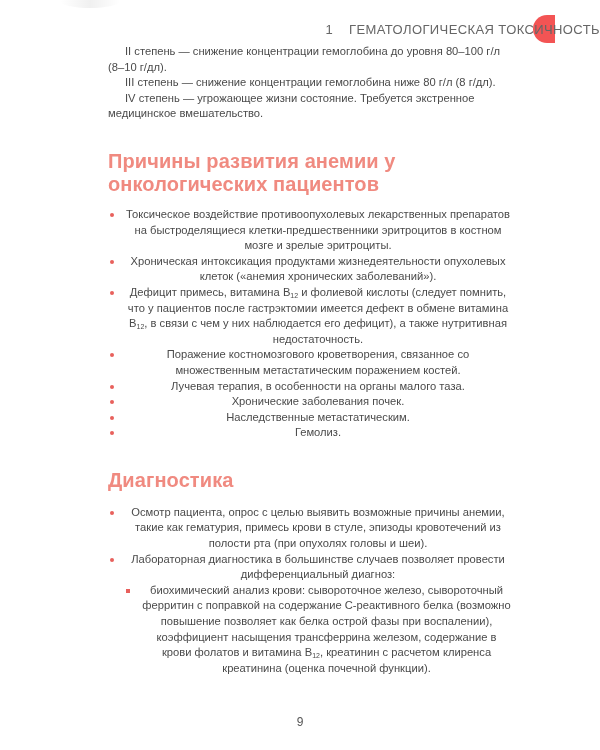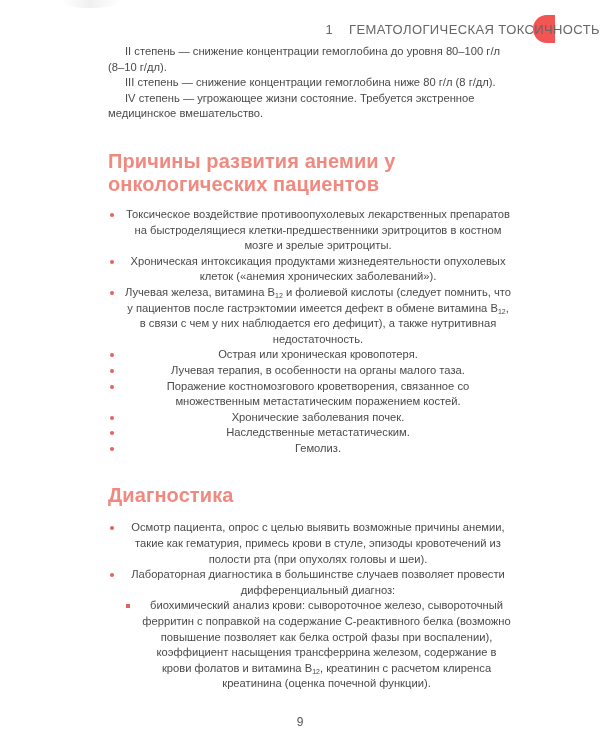--- a/index.html
+++ b/index.html
@@ -60,24 +60,23 @@
 
 <div class="page">
   <p class="indent">II степень — снижение концентрации гемоглобина до уровня 80–100 г/л (8–10 г/дл).</p>
   <p class="indent">III степень — снижение концентрации гемоглобина ниже 80 г/л (8 г/дл).</p>
   <p class="indent">IV степень — угрожающее жизни состояние. Требуется экстренное медицинское вмешательство.</p>
 
   <h2 class="h2-causes">Причины развития анемии у онкологических пациентов</h2>
   <ul>
     <li class="bullet">Токсическое воздействие противоопухолевых лекарственных препаратов на быстроделящиеся клетки-предшественники эритроцитов в костном мозге и зрелые эритроциты.</li>
     <li class="bullet">Хроническая интоксикация продуктами жизнедеятельности опухолевых клеток («анемия хронических заболеваний»).</li>
-    <li class="bullet"><span>Лучевая железа, витамина B</span><sub>12</sub><span> и фолиевой кислоты (следует помнить, что у пациентов после гастрэктомии имеется дефект в обмене витамина B</span><sub>12</sub><span>, в связи с чем у них наблюдается его дефицит), а также нутритивная недостаточность.</span></li>
-    <li class="bullet">Острая или хроническая кровопотеря.</li>
+    <li class="bullet"><span>Дефицит примесь, витамина B</span><sub>12</sub><span> и фолиевой кислоты (следует помнить, что у пациентов после гастрэктомии имеется дефект в обмене витамина B</span><sub>12</sub><span>, в связи с чем у них наблюдается его дефицит), а также нутритивная недостаточность.</span></li>
+    <li class="bullet">Поражение костномозгового кроветворения, связанное со множественным метастатическим поражением костей.</li>
     <li class="bullet">Лучевая терапия, в особенности на органы малого таза.</li>
-    <li class="bullet">Поражение костномозгового кроветворения, связанное со множественным метастатическим поражением костей.</li>
     <li class="bullet">Хронические заболевания почек.</li>
     <li class="bullet">Наследственные метастатическим.</li>
     <li class="bullet">Гемолиз.</li>
   </ul>
 
   <h2 class="h2-diag">Диагностика</h2>
   <ul>
     <li class="bullet">Осмотр пациента, опрос с целью выявить возможные причины анемии, такие как гематурия, примесь крови в стуле, эпизоды кровотечений из полости рта (при опухолях головы и шеи).</li>
     <li class="bullet">
       <span>Лабораторная диагностика в большинстве случаев позволяет провести дифференциальный диагноз:</span>

